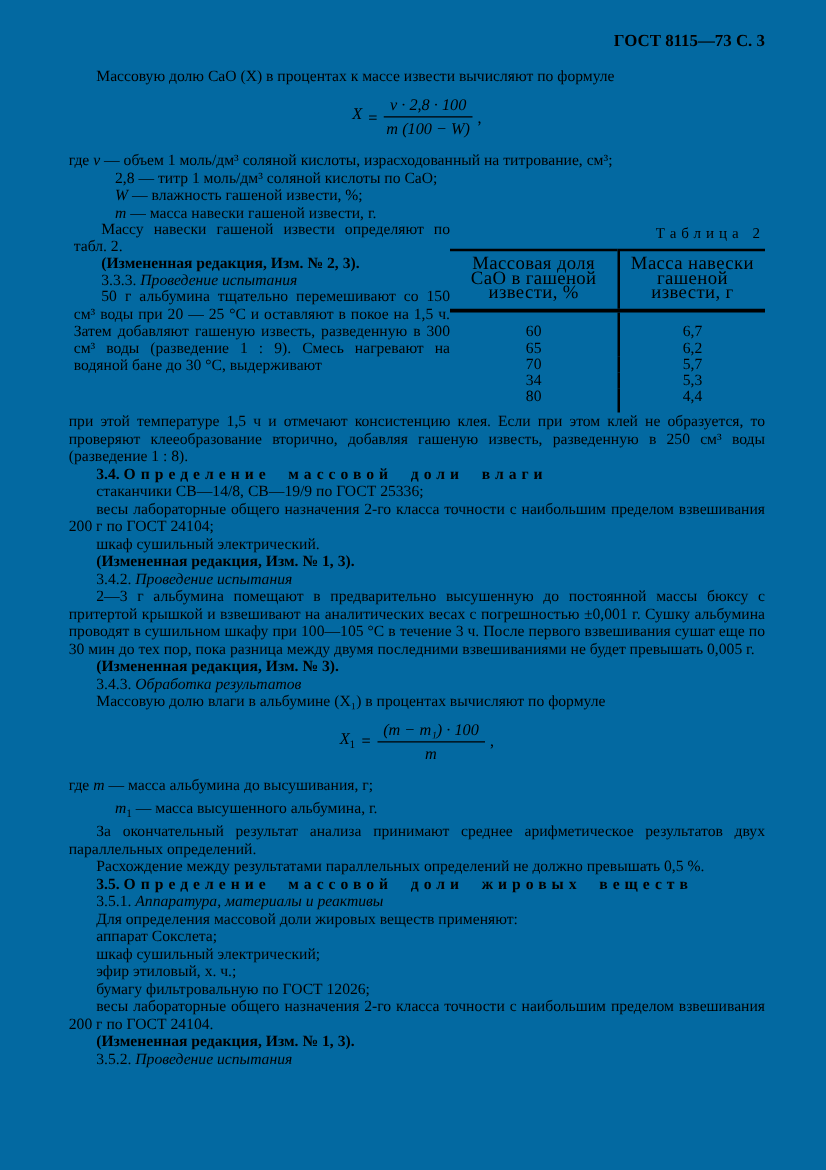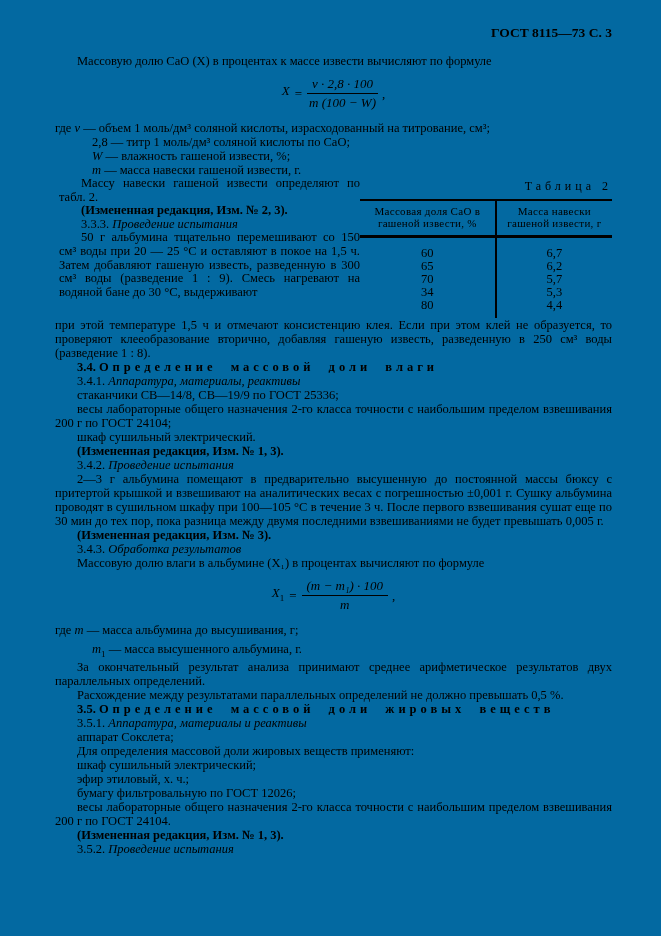--- a/index.html
+++ b/index.html
@@ -52,21 +52,21 @@
   .def sub { font-size:9px; }
 
   
   .twocol { display:flex; justify-content:flex-end; }
   .col-left { width:301px; }
   .col-left p { line-height:13.6px; }
   .col-right { width:252px; }
   .tbl-label { text-align:right; font-size:12px; letter-spacing:4px; margin:2px 0 6px; white-space:nowrap; }
   table.gost { width:100%; border-collapse:collapse; border-top:2px solid #000; }
   table.gost th {
-    font-weight:400; font-size:11px; line-height:11.5px;
+    font-weight:400; font-size:15px; line-height:11.5px;
     letter-spacing:0.3px; text-align:center;
     padding:5px 8px 6px;
     border-bottom:3px solid #000;
   }
   table.gost td {
     text-align:center; font-size:12.5px; line-height:13px; padding:0;
   }
   table.gost tbody tr:first-child td { padding-top:9px; }
   table.gost tbody tr:last-child td { padding-bottom:6px; }
   table.gost th:first-child, table.gost td:first-child { border-right:2px solid #000; }
@@ -141,21 +141,20 @@
               <td>4,4</td>
             </tr>
         </tbody>
       </table>
     </div>
   </div>
 
   <p style="text-indent:0">при этой температуре 1,5 ч и отмечают консистенцию клея. Если при этом клей не образуется, то проверяют клееобразование вторично, добавляя гашеную известь, разведенную в 250 см³ воды (разведение 1 : 8).</p>
 
   <p class="sec-head"><span>3.4.</span> <span class="spaced-title">Определение массовой доли влаги</span></p>
-  <p class="subsec"><span>3.4.1.</span> <span class="subtitle">Аппаратура, материалы, реактивы</span></p>
   <p>стаканчики СВ—14/8, СВ—19/9 по ГОСТ 25336;</p>
   <p>весы лабораторные общего назначения 2-го класса точности с наибольшим пределом взвешивания 200 г по ГОСТ 24104;</p>
   <p>шкаф сушильный электрический.</p>
   <p class="amended">(Измененная редакция, Изм. № 1, 3).</p>
   <p class="subsec"><span>3.4.2.</span> <span class="subtitle">Проведение испытания</span></p>
   <p>2—3 г альбумина помещают в предварительно высушенную до постоянной массы бюксу с притертой крышкой и взвешивают на аналитических весах с погрешностью ±0,001 г. Сушку альбумина проводят в сушильном шкафу при 100—105 °С в течение 3 ч. После первого взвешивания сушат еще по 30 мин до тех пор, пока разница между двумя последними взвешиваниями не будет превышать 0,005 г.</p>
   <p class="amended">(Измененная редакция, Изм. № 3).</p>
   <p class="subsec"><span>3.4.3.</span> <span class="subtitle">Обработка результатов</span></p>
   <p>Массовую долю влаги в альбумине (X₁) в процентах вычисляют по формуле</p>
 
@@ -174,22 +173,22 @@
   </div>
   <div class="def def-cont">
     <span class="dvar-i">m</span><sub>1</sub> <span>—</span> <span>масса высушенного альбумина, г.</span>
   </div>
 
   <p>За окончательный результат анализа принимают среднее арифметическое результатов двух параллельных определений.</p>
   <p>Расхождение между результатами параллельных определений не должно превышать 0,5 %.</p>
 
   <p class="sec-head"><span>3.5.</span> <span class="spaced-title">Определение массовой доли жировых веществ</span></p>
   <p class="subsec"><span>3.5.1.</span> <span class="subtitle">Аппаратура, материалы и реактивы</span></p>
+  <p>Для определения массовой доли жировых веществ применяют:</p>
   <p>аппарат Сокслета;</p>
-  <p>Для определения массовой доли жировых веществ применяют:</p>
   <p>шкаф сушильный электрический;</p>
   <p>эфир этиловый, х. ч.;</p>
   <p>бумагу фильтровальную по ГОСТ 12026;</p>
   <p>весы лабораторные общего назначения 2-го класса точности с наибольшим пределом взвешивания 200 г по ГОСТ 24104.</p>
   <p class="amended">(Измененная редакция, Изм. № 1, 3).</p>
   <p class="subsec"><span>3.5.2.</span> <span class="subtitle">Проведение испытания</span></p>
 
 </div>
 
 </body></html>

